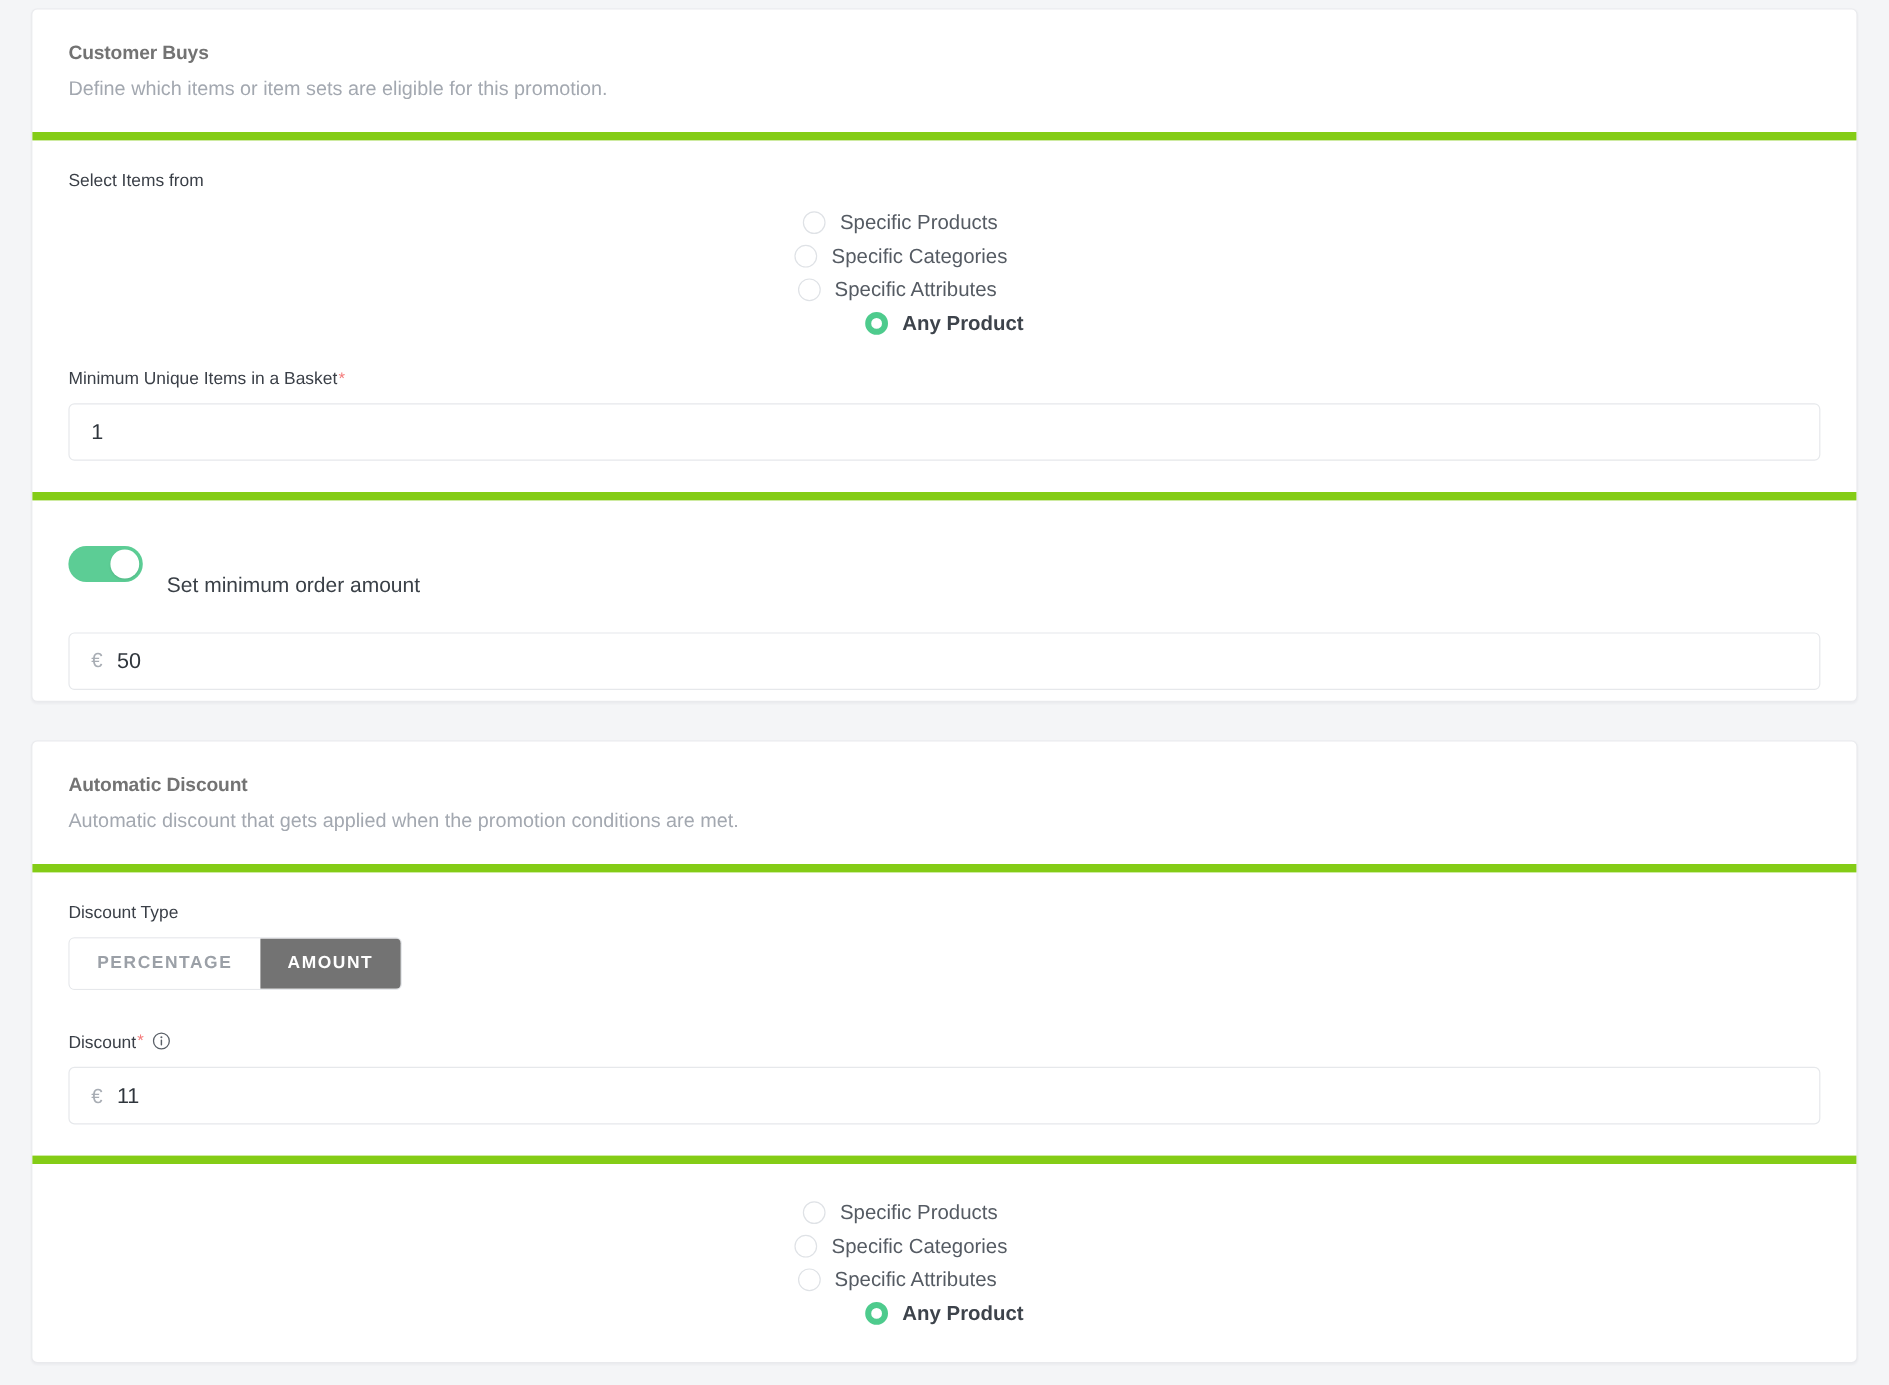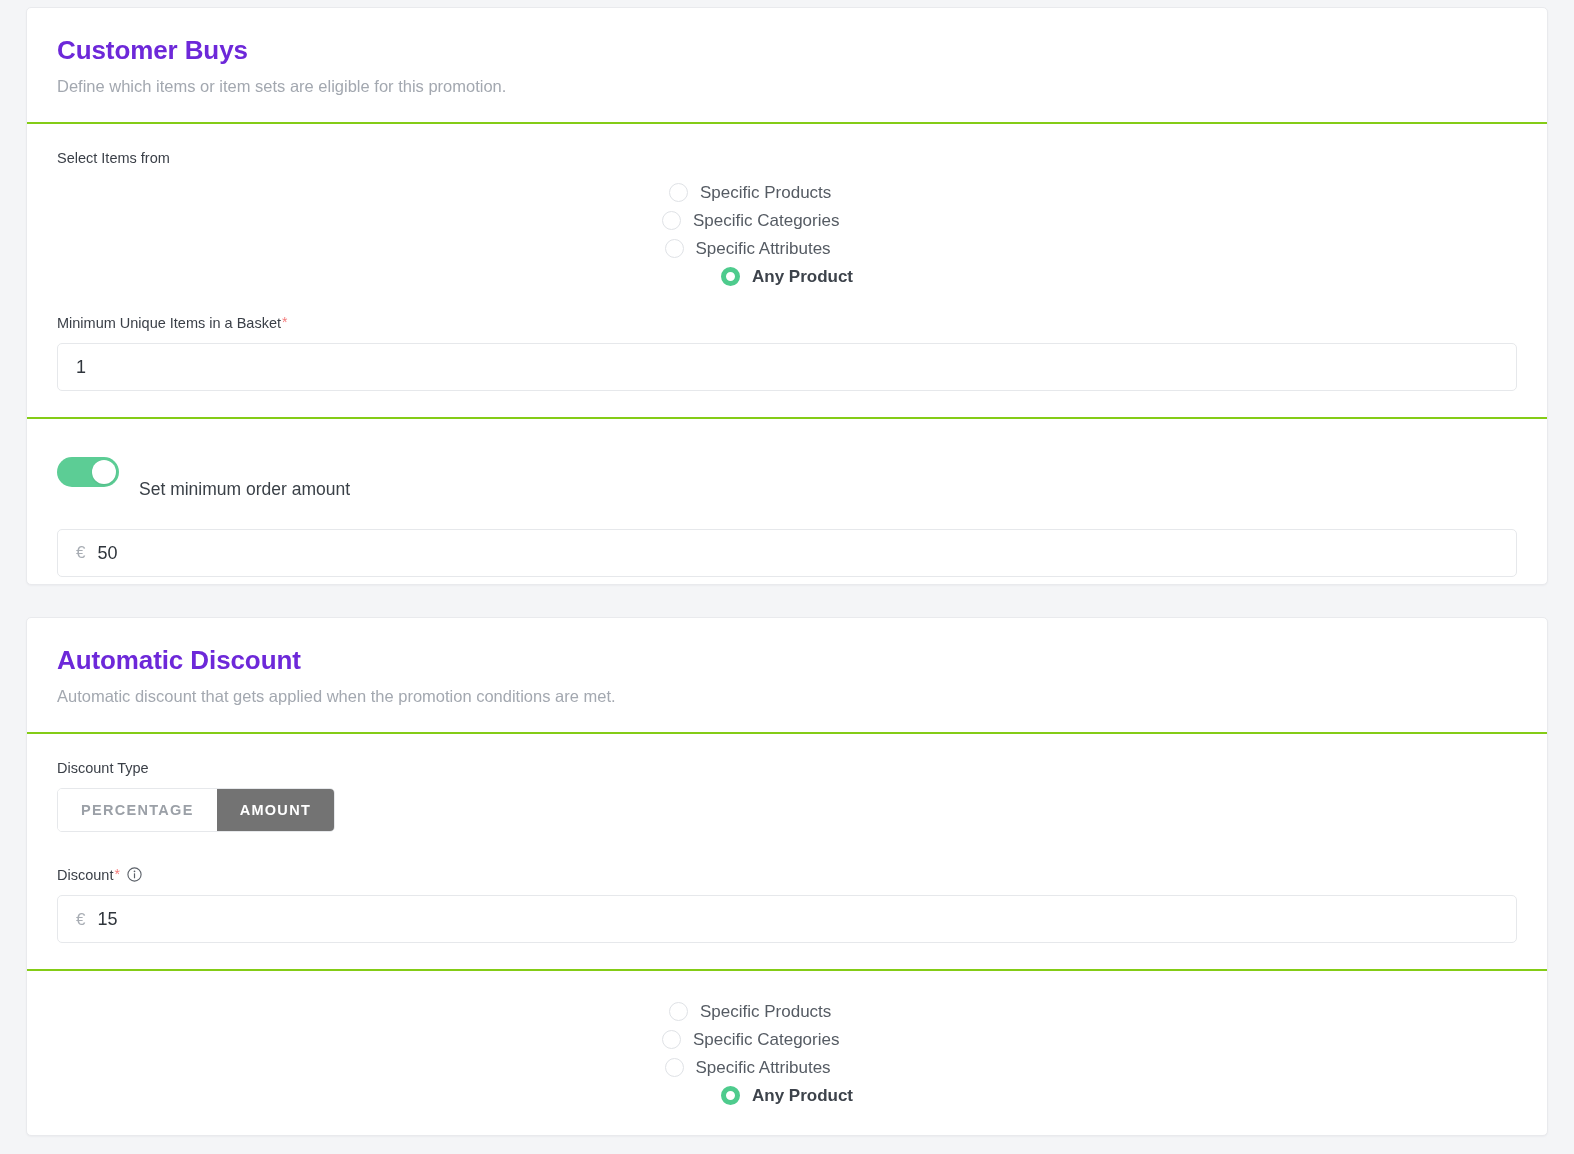--- a/index.html
+++ b/index.html
@@ -29,28 +29,28 @@
     width: 1522px;
     background: #ffffff;
     border: 1px solid #e9eaed;
     border-radius: 5px;
     box-shadow: 0 1px 2px rgba(17,24,39,0.04);
   }
   #card-customer-buys { top: 7px;  height: 578px; }
   #card-automatic-discount { top: 617px; height: 519px; }
 
   .card-section { position: relative; }
-  .card-section + .card-section { border-top: 2px solid #84cc16; }
+  .card-section + .card-section { border-top: 7px solid #84cc16; }
 
   
   .section-head { padding: 27px 30px 24px 30px; }
   .section-title {
-    font-size: 26px;
+    font-size: 16px;
     font-weight: bold;
-    color: #6d28d9;
+    color: #737373;
     letter-spacing: -0.1px;
     line-height: 1.2;
     margin: 0 0 10px 0;
   }
   .section-sub {
     font-size: 16.5px;
     color: #a3a8b0;
     font-weight: 400;
     line-height: 1.3;
     margin: 0;
@@ -279,21 +279,21 @@
       <div style="height:35px"></div>
 
       <span class="field-label"><span>Discount</span><span class="req">*</span><span class="info-icon"><svg width="15" height="15" viewBox="0 0 15 15">
               <circle cx="7.5" cy="7.5" r="6.6" fill="none" stroke="#5a6068" stroke-width="1.1"></circle>
               <circle cx="7.5" cy="4.3" r="0.85" fill="#5a6068"></circle>
               <rect x="6.9" y="6.2" width="1.2" height="5" rx="0.5" fill="#5a6068"></rect>
             </svg></span></span>
 
       <div class="input-box">
         <span class="input-prefix">€</span>
-        <span class="input-value">15</span>
+        <span class="input-value">11</span>
       </div>
     </div>
 
     <div class="card-section block">
 
       <div class="radio-row">
         <div class="radio-item">
           <span class="radio-mark"></span>
           <span class="radio-label">Specific Products</span>
         </div>

